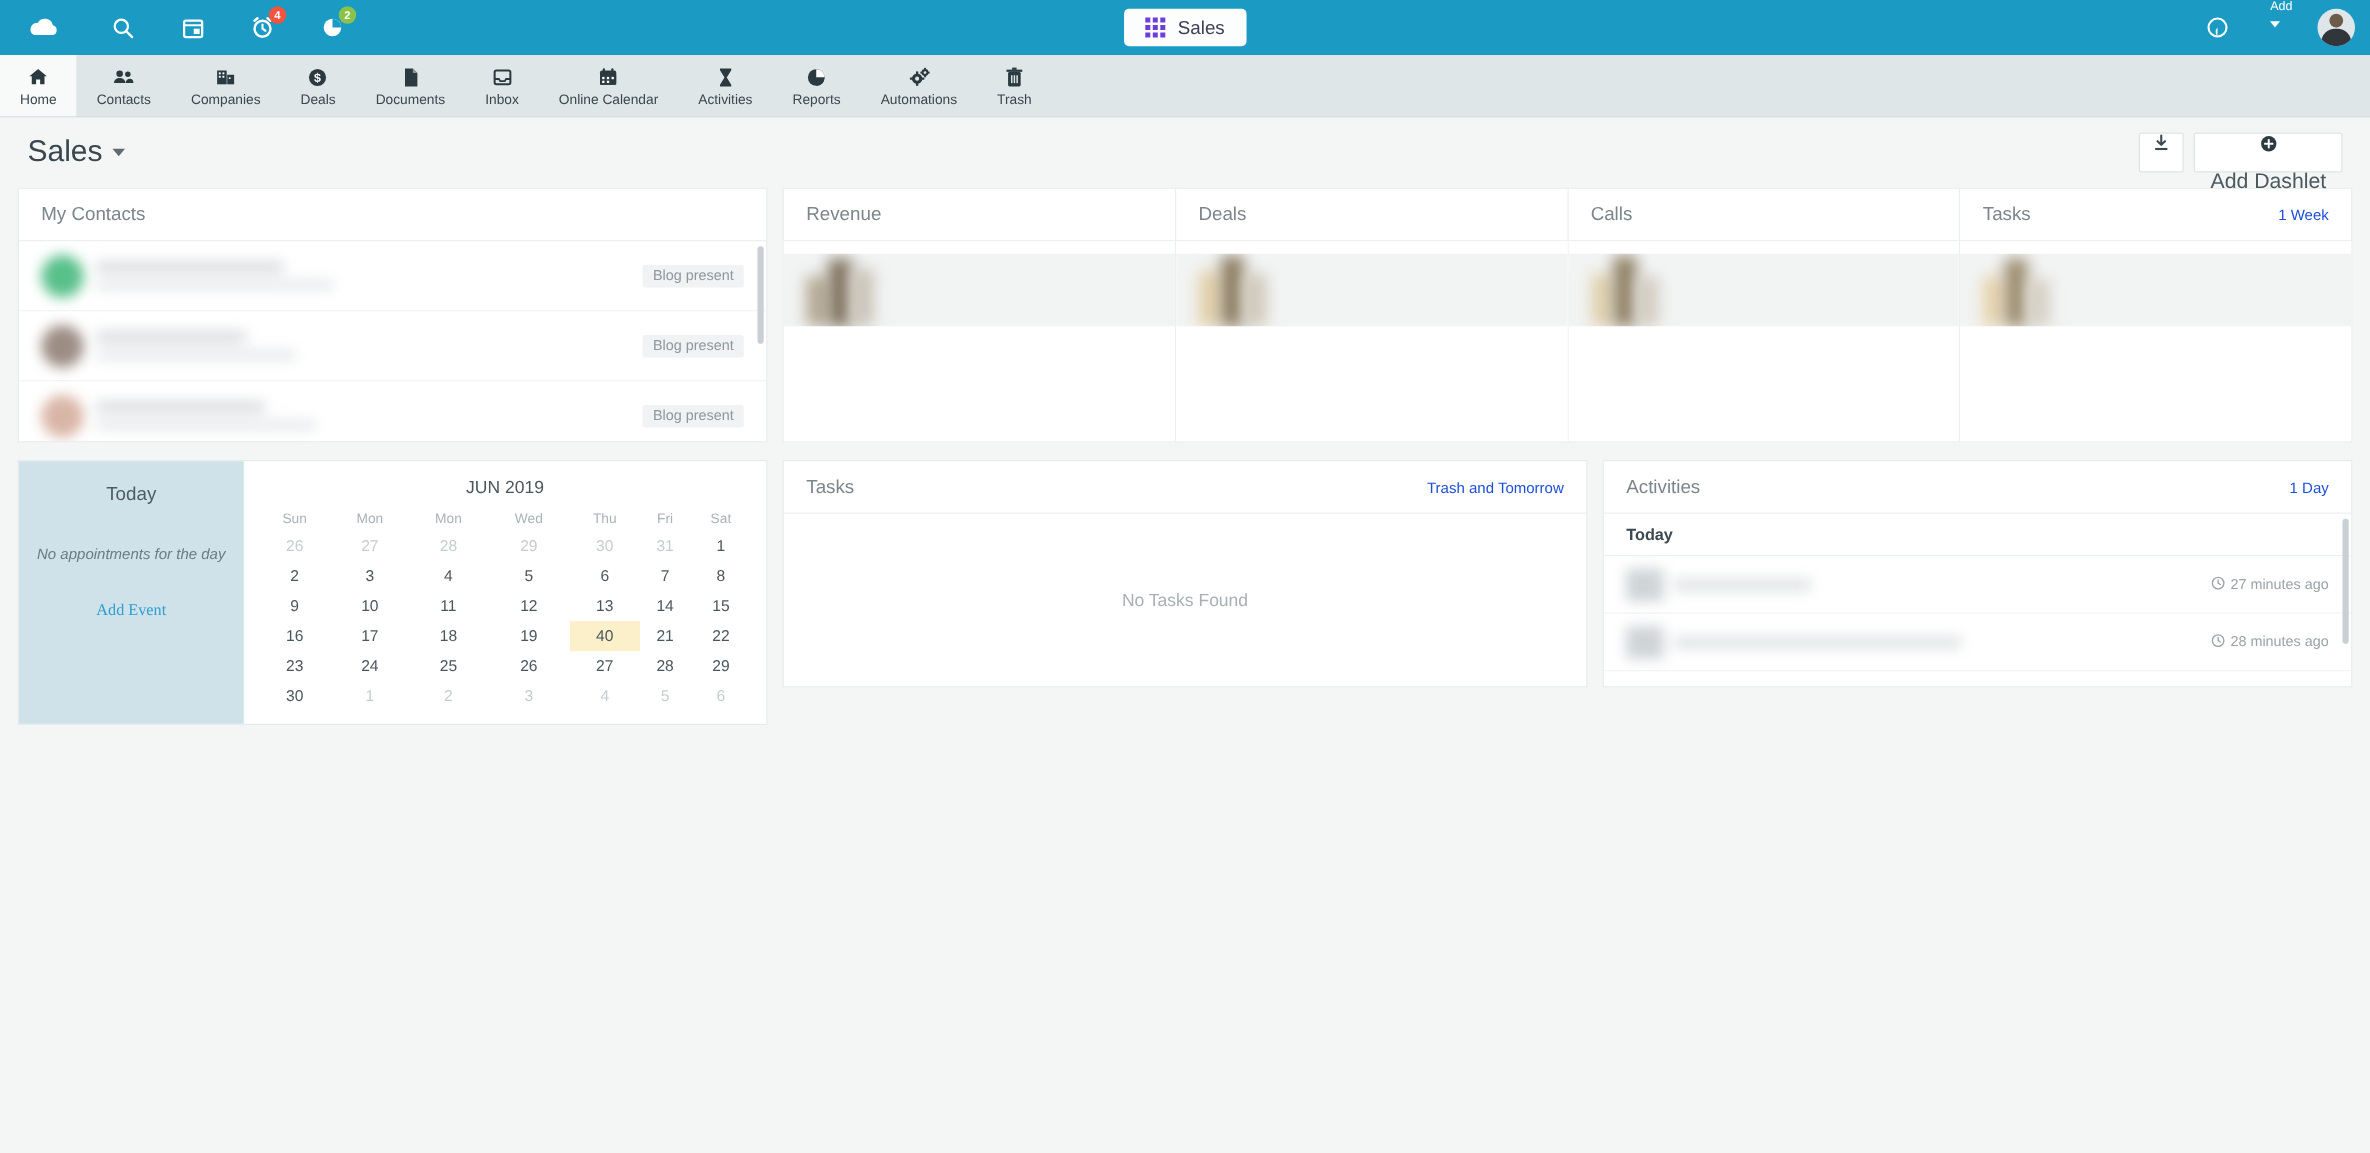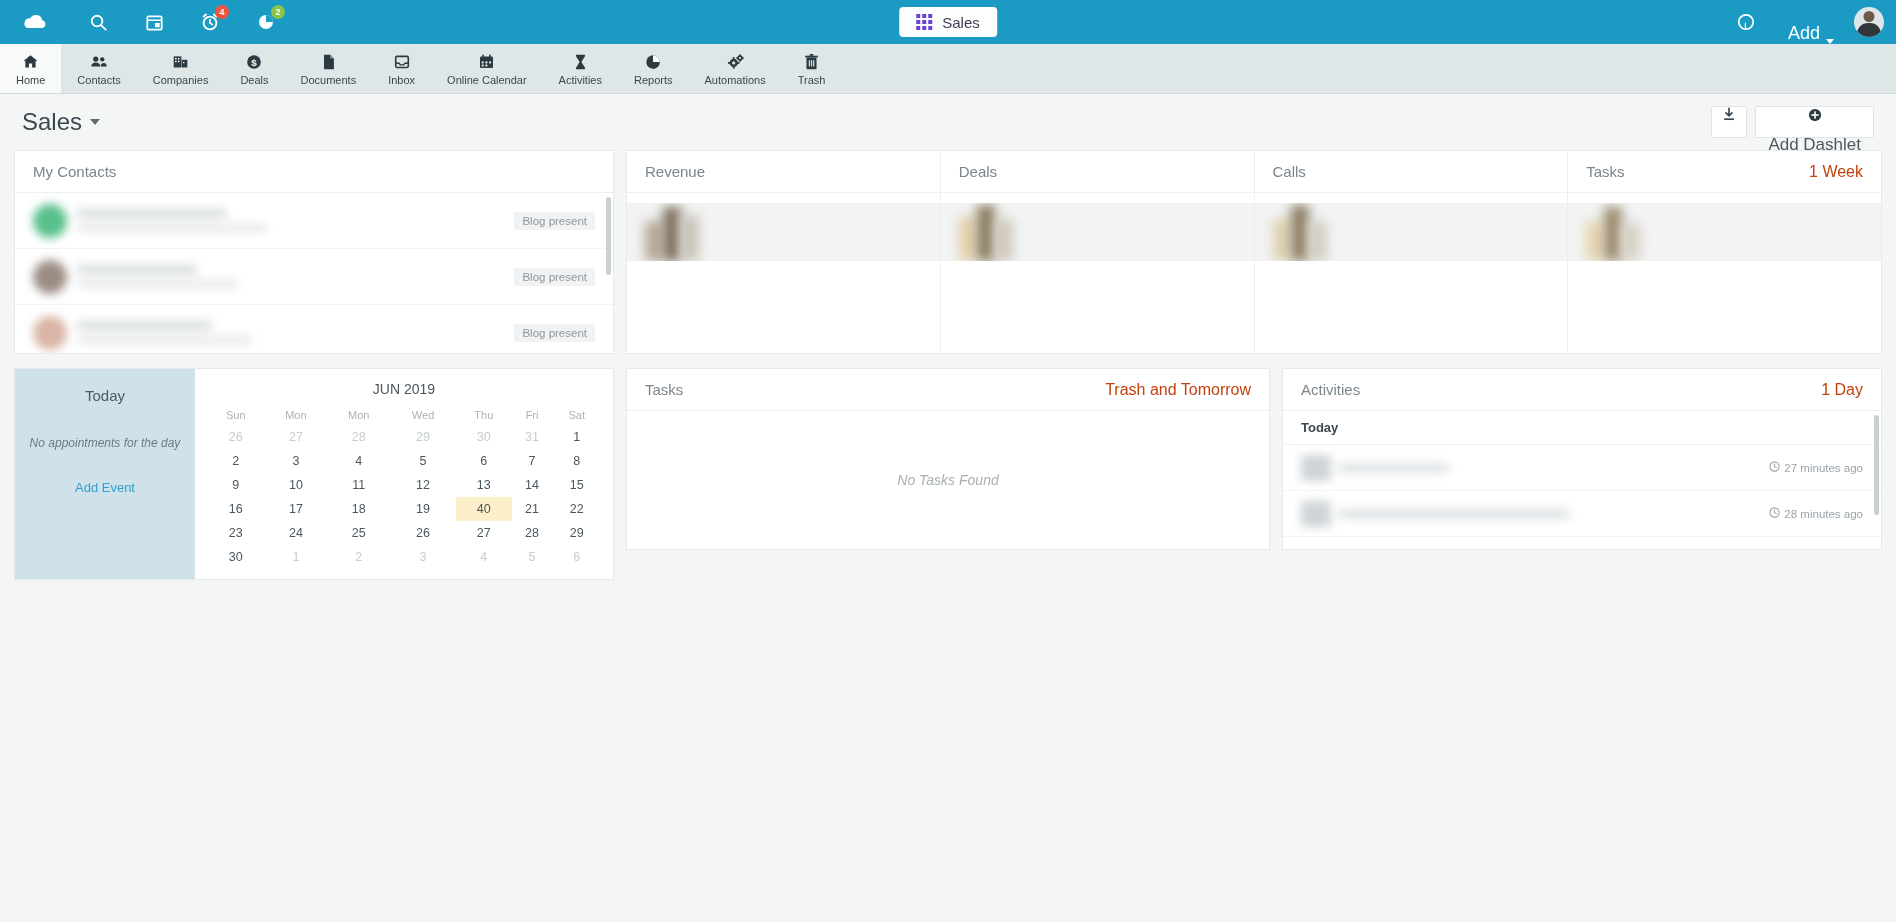--- a/index.html
+++ b/index.html
@@ -44,22 +44,22 @@
     grid-template-rows: repeat(3, 4px); gap: 2px;
   }
   .app-pill .grid-ico i { background: #6c3fd8; display: block; width: 4px; height: 4px; }
   .app-pill .label { color: #3f3b56; font-size: 15px; }
 
   .topbar-right {
     position: absolute; right: 12px; top: 0; height: 44px;
     display: flex; align-items: center; gap: 4px;
   }
   .add-btn {
-    display: flex; align-items: flex-end; gap: 6px;
-    color: #fff; font-size: 18px; padding: 0 10px; height: 44px; cursor: pointer;
+    display: flex; align-items: flex-start; gap: 6px;
+    color: #fff; font-size: 10px; padding: 0 10px; height: 44px; cursor: pointer; flex-direction: column;
   }
   .caret {
     width: 0; height: 0; border-left: 4px solid transparent;
     border-right: 4px solid transparent; border-top: 5px solid currentColor;
   }
   .avatar {
     width: 30px; height: 30px; border-radius: 50%;
     margin-left: 6px; cursor: pointer; overflow: hidden;
     background: #dfe6e9; position: relative;
   }
@@ -113,21 +113,21 @@
   .dash { padding: 0 14px; }
   .row1 { display: flex; gap: 12px; align-items: flex-start; }
   .row2 { display: flex; gap: 12px; margin-top: 14px; align-items: flex-start; }
 
   .card { background: #fff; border: 1px solid #e6eaec; }
   .card-head {
     height: 42px; display: flex; align-items: center;
     padding: 0 18px; border-bottom: 1px solid #edf0f1;
   }
   .card-title { font-size: 15px; color: #7b858c; font-weight: 400; }
-  .card-meta { margin-left: auto; font-size: 16px; color: #c2410c; }
+  .card-meta { margin-left: auto; font-size: 12px; color: #1d4ed8; }
 
   
   .contacts-card { width: 600px; }
   .contacts-body { height: 160px; overflow: hidden; position: relative; }
   .contact-row {
     height: 56px; display: flex; align-items: center;
     padding: 0 18px; border-bottom: 1px solid #f2f4f5; position: relative;
   }
   .blur-av { width: 34px; height: 34px; border-radius: 50%; filter: blur(5px); }
   .blur-txt { margin-left: 10px; filter: blur(5px); }
@@ -155,39 +155,39 @@
   }
 
   
   .cal-card { width: 600px; display: flex; }
   .cal-today {
     width: 180px; background: #cfe2ea; padding: 18px 10px;
     display: flex; flex-direction: column; align-items: center;
   }
   .cal-today .t { font-size: 15px; color: #4e5b63; margin-bottom: 32px; }
   .cal-today .noap { font-size: 12px; color: #6b7b84; font-style: italic; text-align: center; }
-  .cal-today .addev { margin-top: 30px; font-size: 13px; color: #2f9fd0; cursor: pointer; }
+  .cal-today .addev { margin-top: 30px; font-size: 13px; color: #2f9fd0; cursor: pointer; font-family: Liberation Serif, serif; }
   .cal-main { flex: 1; padding: 12px 12px 10px; }
   .cal-month { text-align: center; font-size: 14px; color: #4a565e; margin-bottom: 8px; }
   table.cal { width: 100%; border-collapse: collapse; }
   table.cal th {
     font-size: 11px; color: #aab3b8; font-weight: 400; padding: 4px 0;
   }
   table.cal td {
     text-align: center; font-size: 12.5px; color: #4b575f;
     padding: 5px 0; cursor: pointer;
   }
   table.cal td.out { color: #c6cdd1; }
   table.cal td.today { background: #fcf0ca; }
 
   
   .tasks-card { flex: 1; }
   .tasks-body {
     height: 138px; display: flex; align-items: center;
-    justify-content: center; font-size: 14px; color: #a8b0b5; font-style: italic;
+    justify-content: center; font-size: 14px; color: #a8b0b5;
   }
 
   
   .act-card { width: 600px; }
   .act-body { height: 138px; overflow: hidden; position: relative; }
   .act-today {
     padding: 9px 18px; font-size: 13px; color: #3c484f;
     font-weight: bold; border-bottom: 1px solid #eef1f2;
   }
   .act-row {

